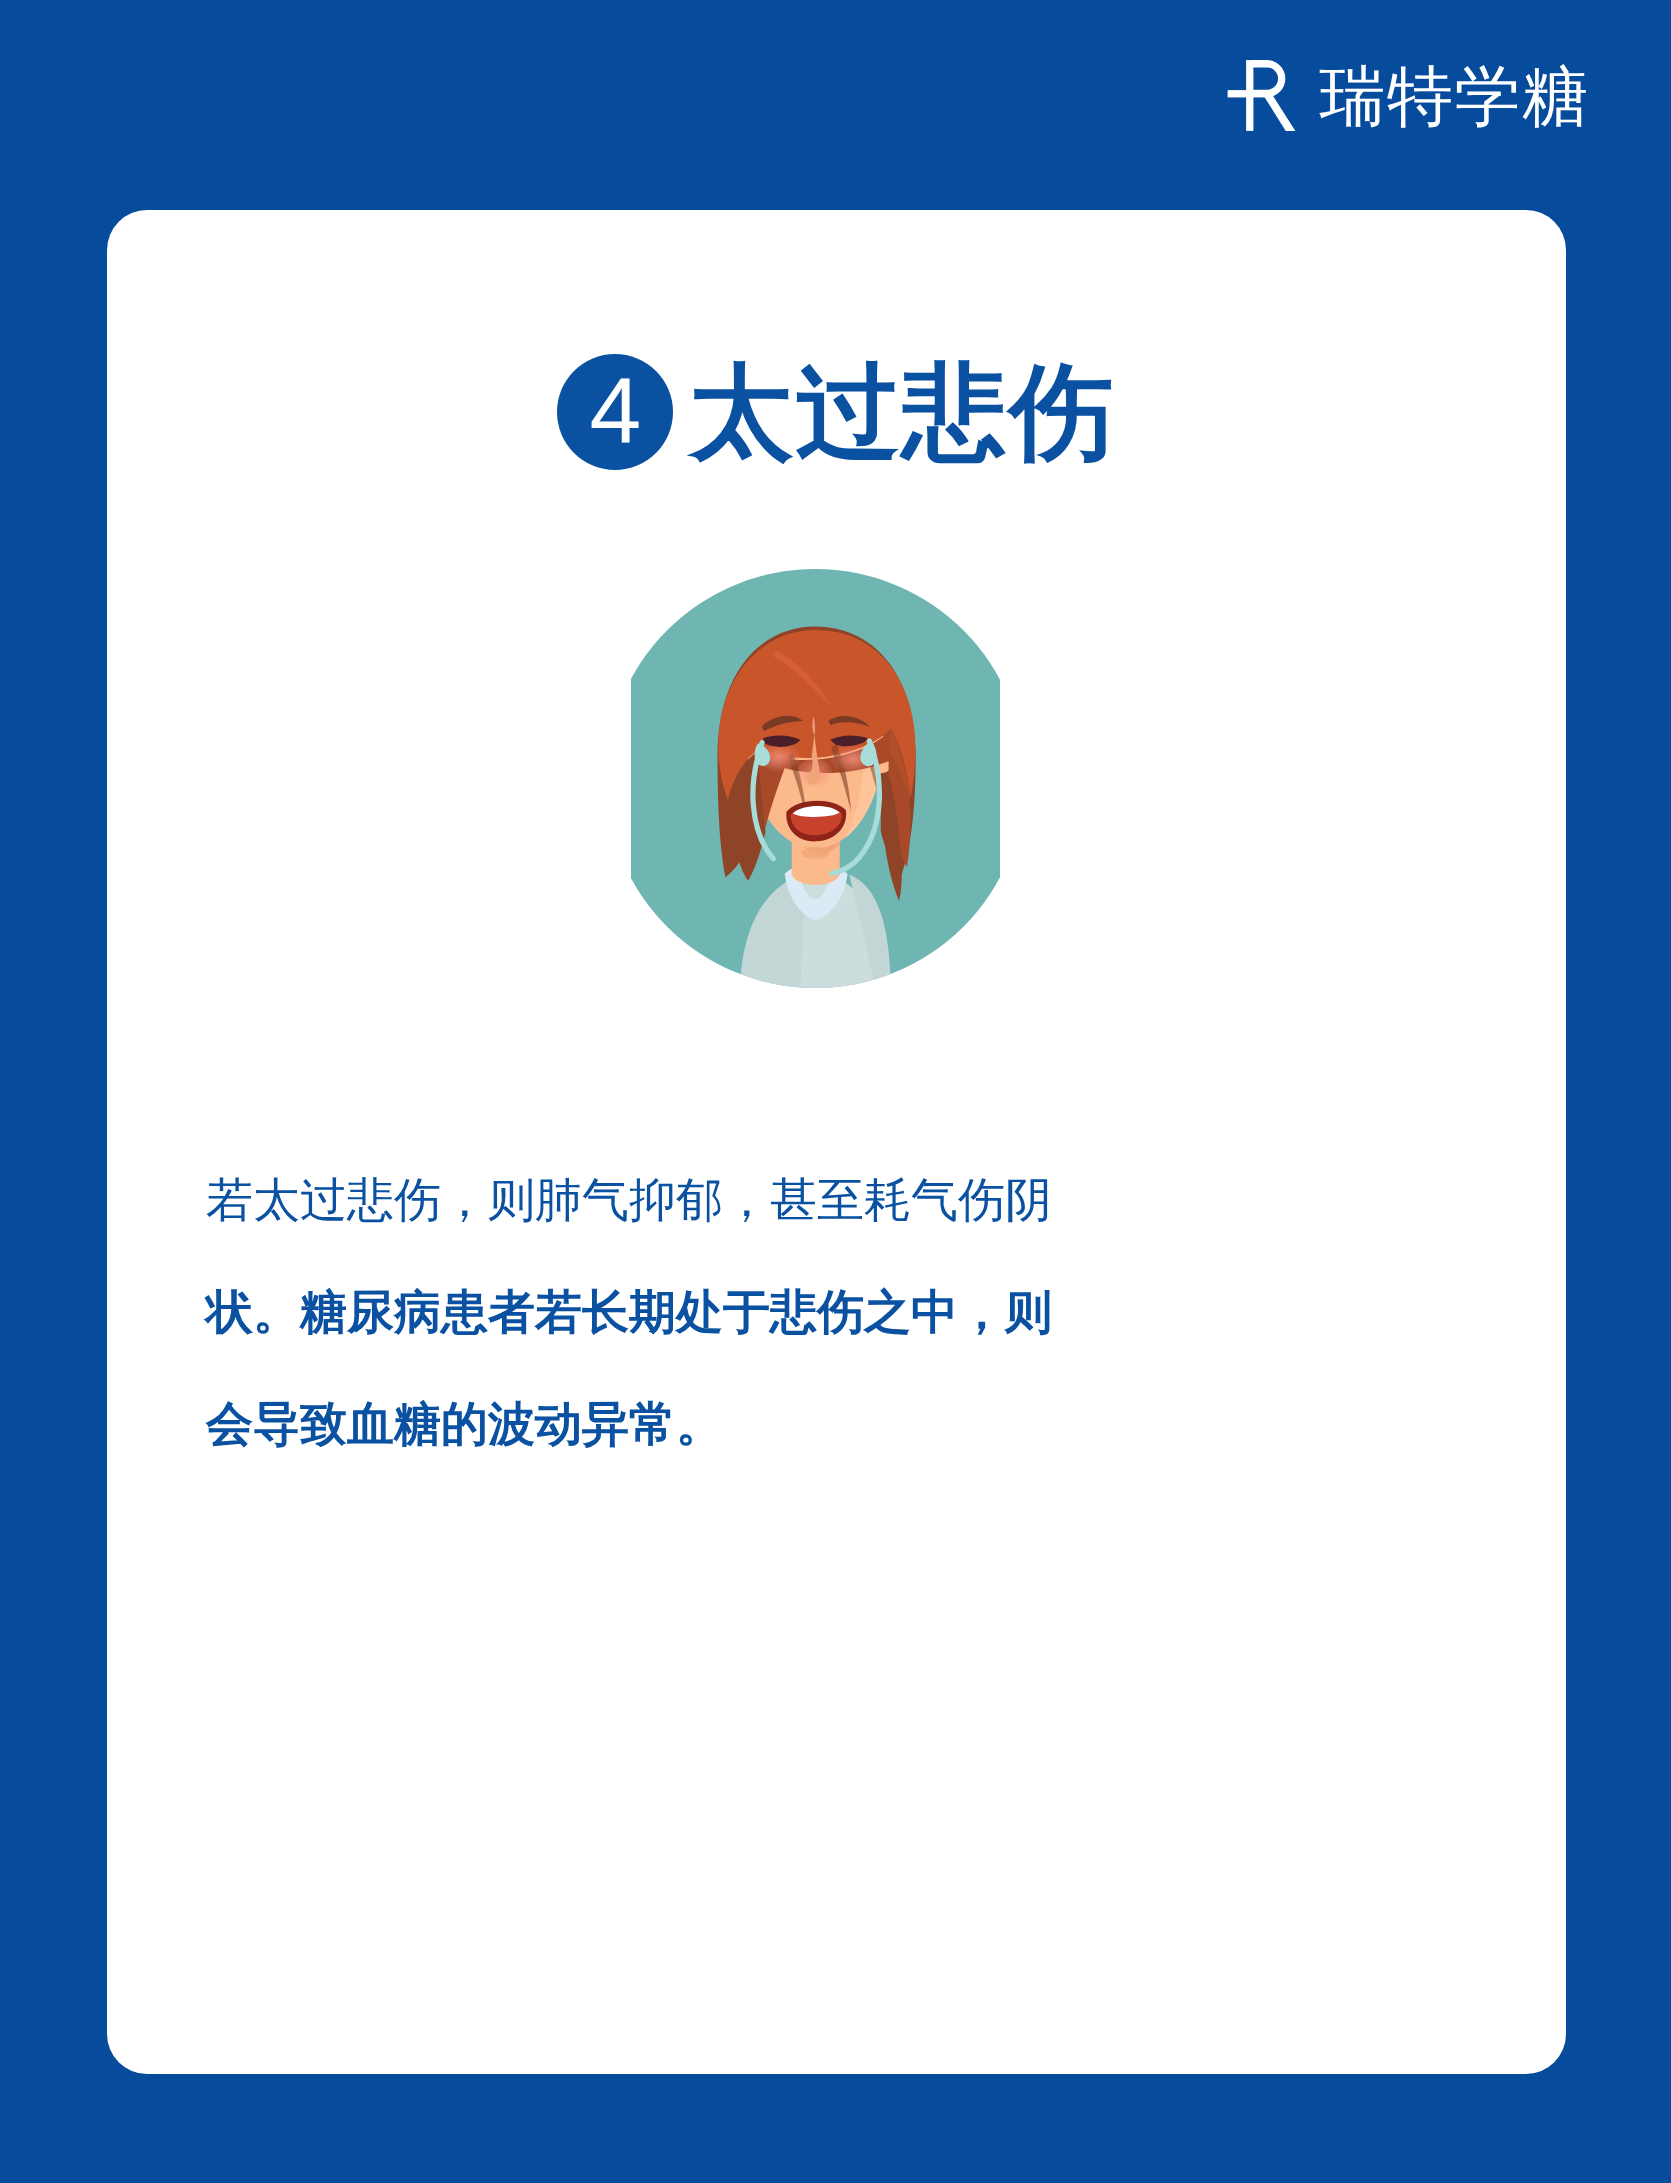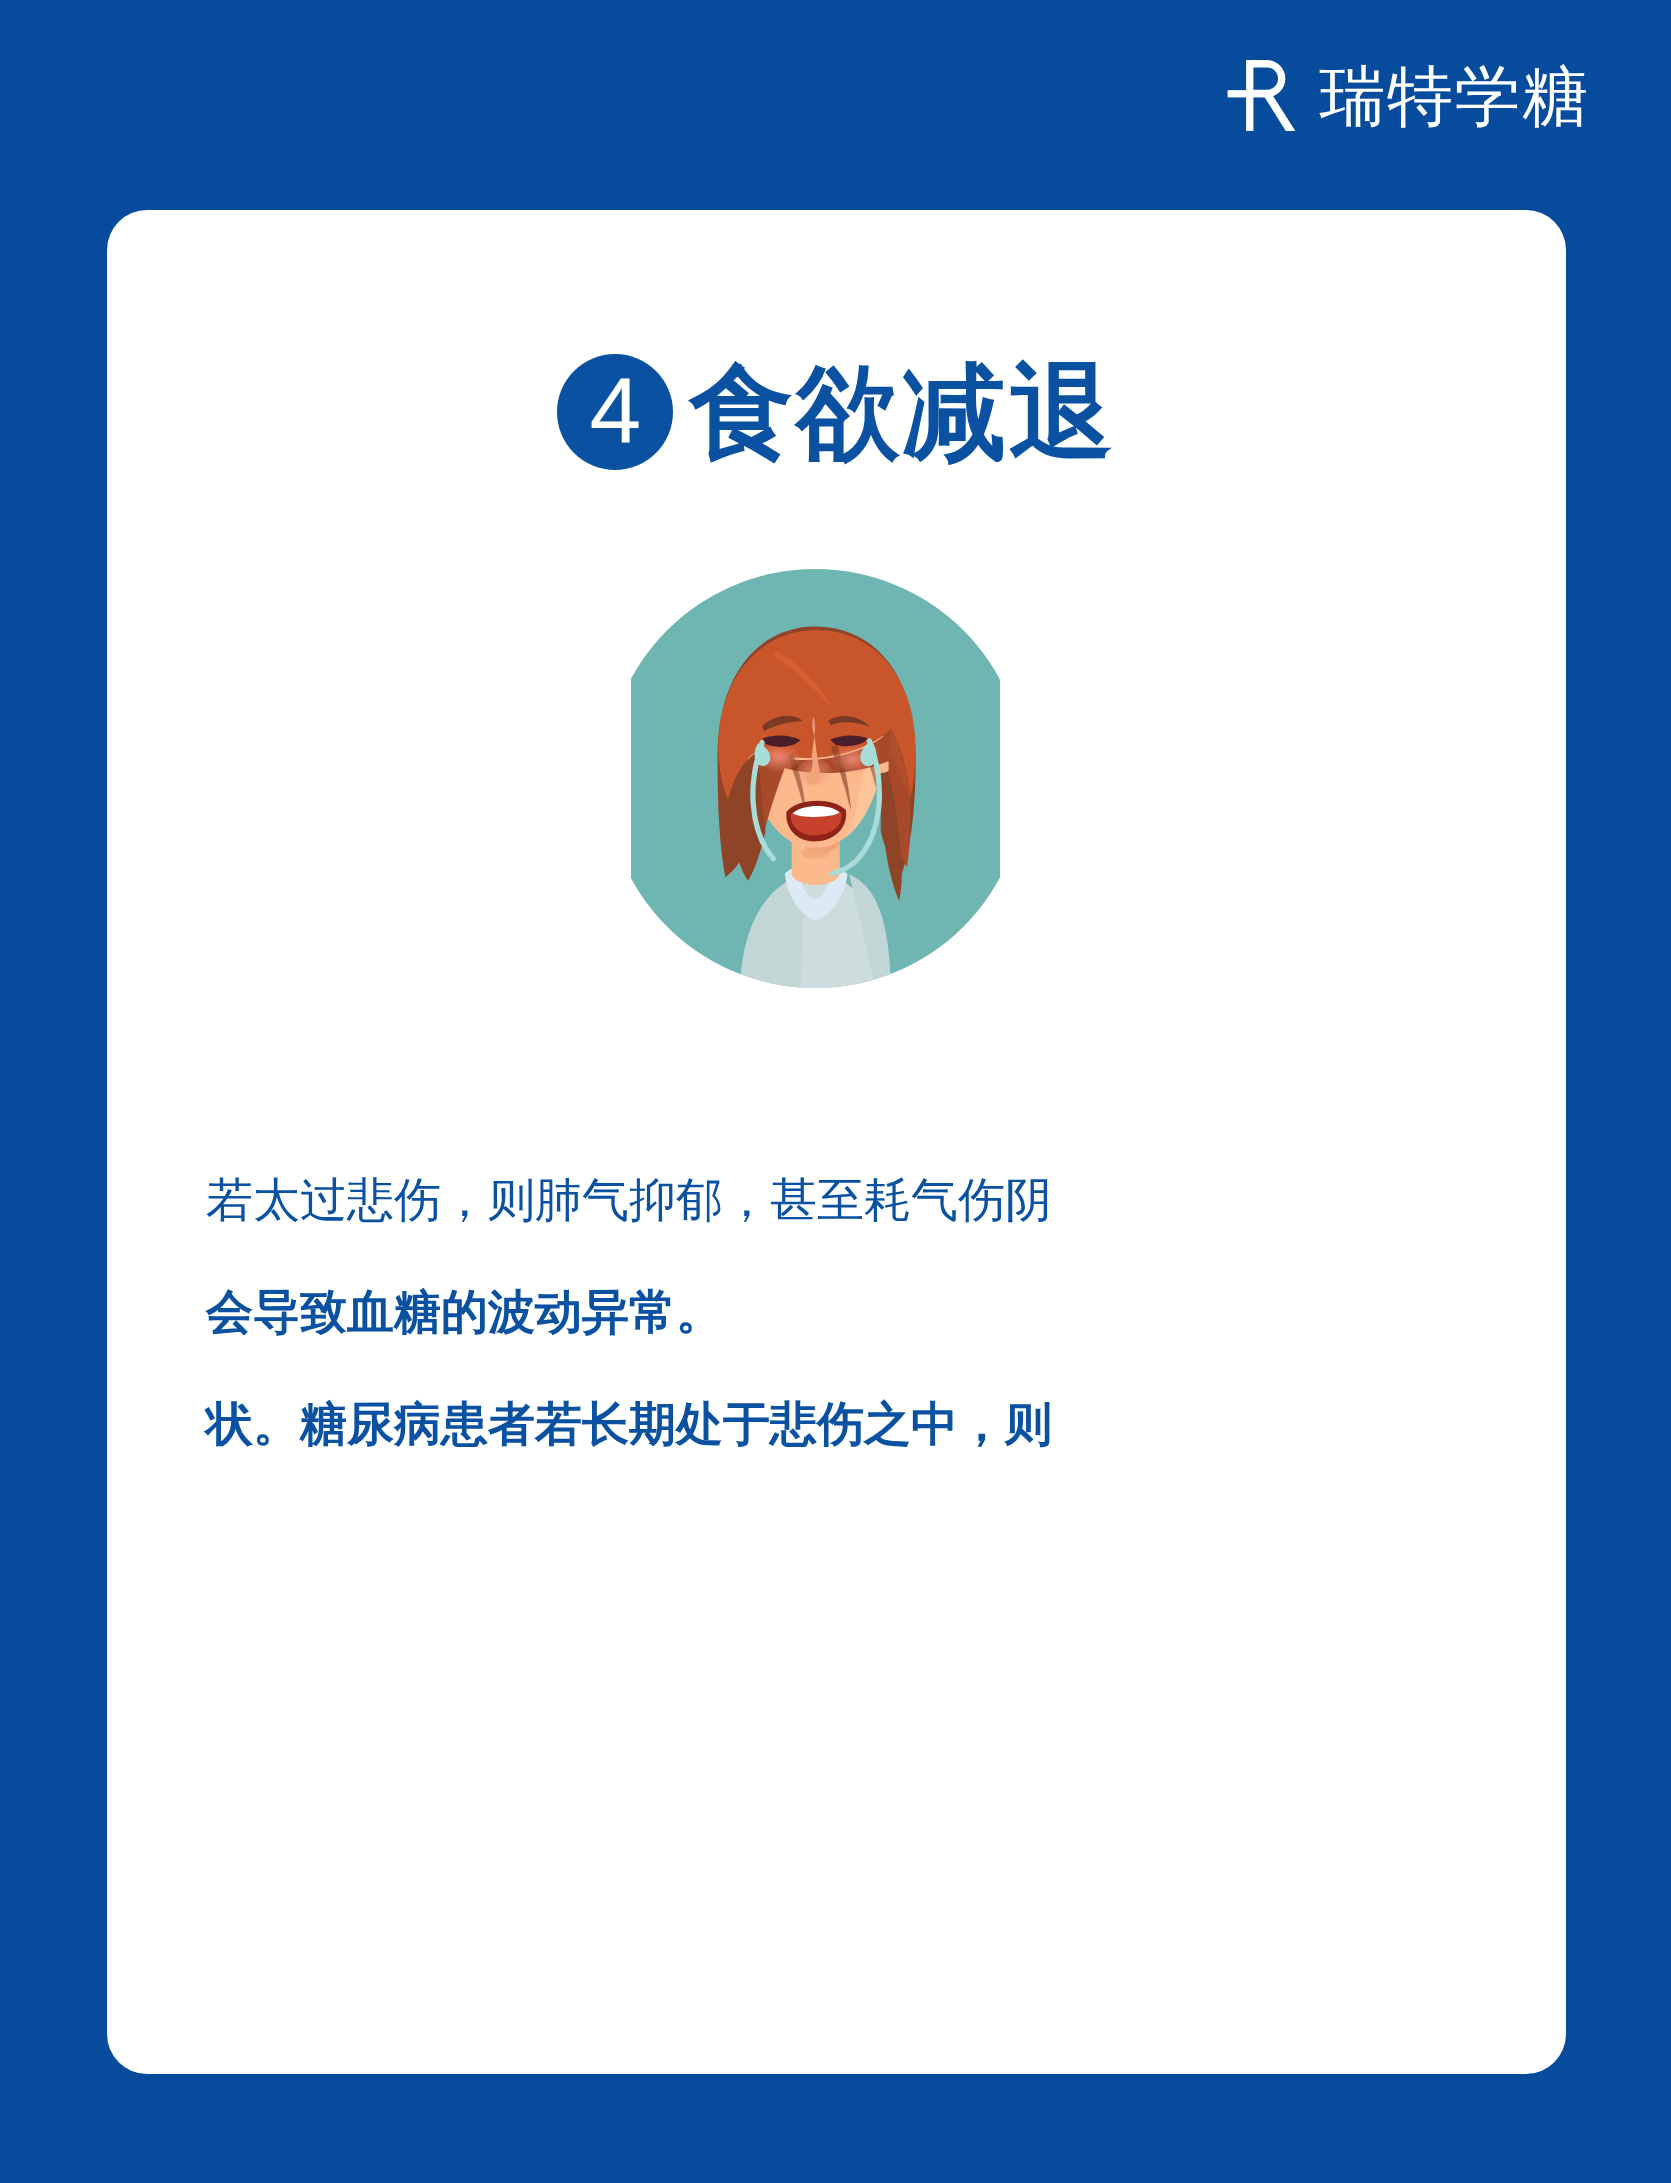--- a/index.html
+++ b/index.html
@@ -133,21 +133,21 @@
       </g>
     </svg>
   </span>
   <span class="brand-name">瑞特学糖</span>
 </div>
 
 <div class="card">
 
   <div class="title-row">
     <span class="badge">4</span>
-    <span class="title-text">食欲减退</span>
+    <span class="title-text">太过悲伤</span>
   </div>
 
   <div class="illustration">
     <svg viewBox="0 0 845 960" xmlns="http://www.w3.org/2000/svg" aria-hidden="true">
       <defs>
         <clipPath id="circleClip">
           <circle cx="422" cy="480" r="480"></circle>
         </clipPath>
         <radialGradient id="blushGrad" cx="50%" cy="50%" r="50%">
           <stop offset="0%" stop-color="#F4907E" stop-opacity="0.85"></stop>
@@ -216,18 +216,18 @@
         <path d="M300 398 C286 440 276 492 280 540 C284 590 300 634 326 664" fill="none" stroke="#A7DCD8" stroke-width="12" stroke-linecap="round"></path>
         <path d="M546 394 C562 436 572 490 568 540 C564 594 544 642 512 672 C496 686 478 694 460 698" fill="none" stroke="#A7DCD8" stroke-width="12" stroke-linecap="round"></path>
         <path d="M290 400 C282 414 280 432 288 444 C298 456 314 452 318 438 C322 422 308 404 290 400 Z" fill="#A7DCD8"></path>
         <path d="M552 396 C562 410 566 430 558 444 C548 458 530 452 526 438 C522 420 536 400 552 396 Z" fill="#A7DCD8"></path>
       </g>
     </svg>
   </div>
 
   <div class="body-copy">
     <div class="body-line w-medium">若太过悲伤，则肺气抑郁，甚至耗气伤阴</div>
+    <div class="body-line w-bold">状。糖尿病患者若长期处于悲伤之中，则</div>
     <div class="body-line w-bold">会导致血糖的波动异常。</div>
-    <div class="body-line w-bold">状。糖尿病患者若长期处于悲伤之中，则</div>
   </div>
 
 </div>
 
 
 </body></html>

